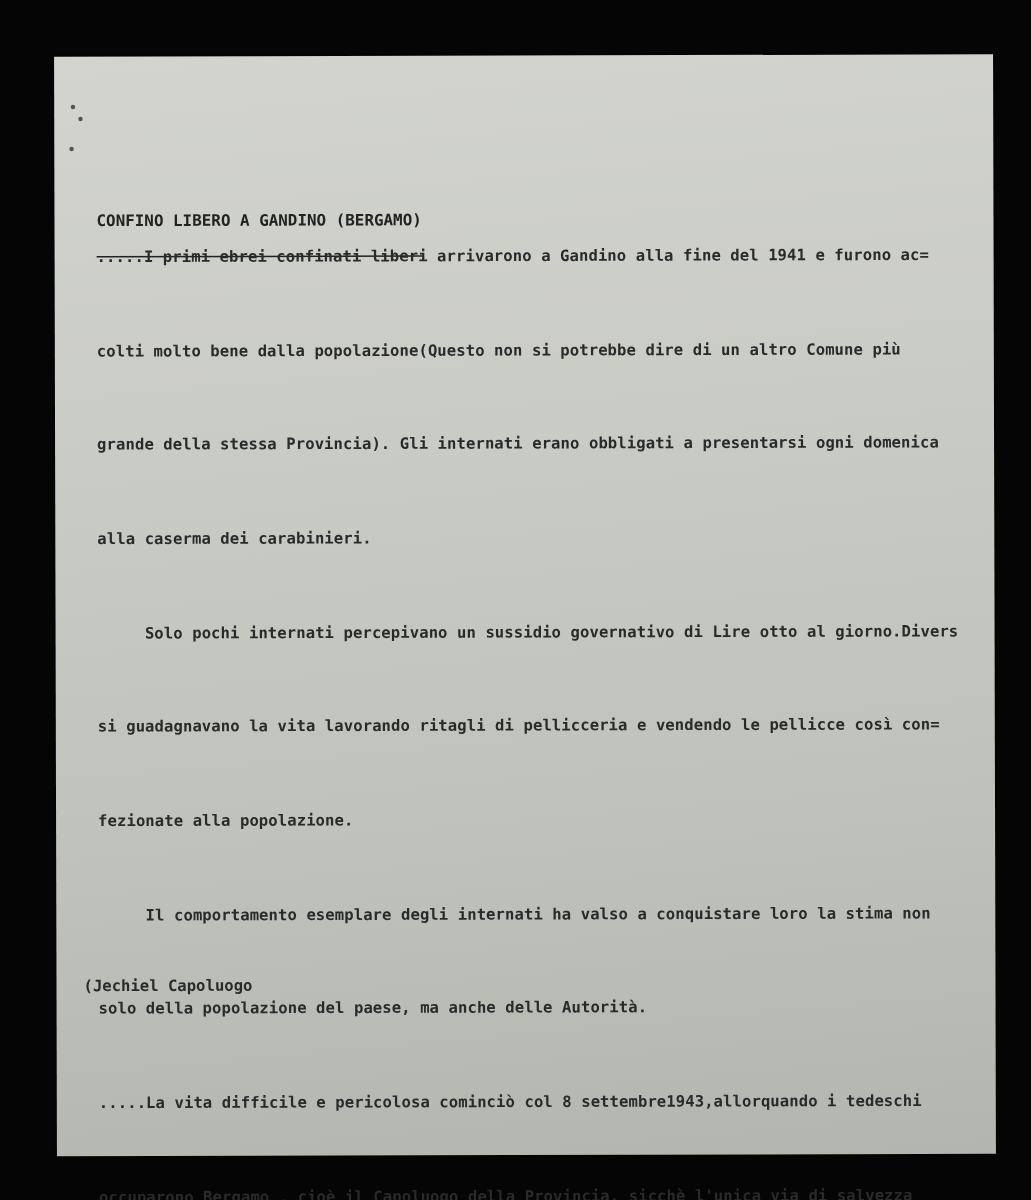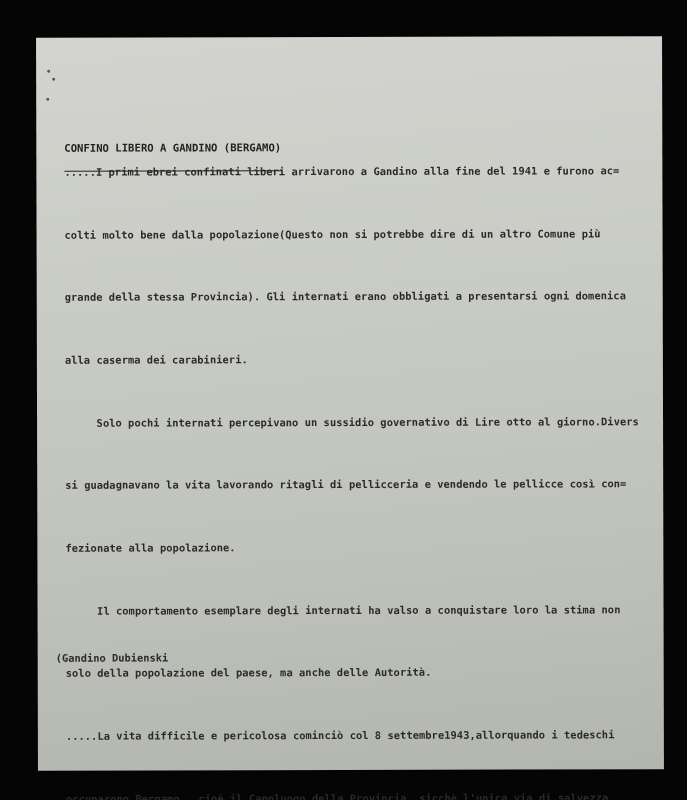--- a/index.html
+++ b/index.html
@@ -99,14 +99,14 @@
     
     
     
     
     
     
     
     
   </div>
 
-  <div class="signature">(Gandino Dubienski</div>
+  <div class="signature">(Jechiel Capoluogo</div>
 </div>
 
 </body></html>

